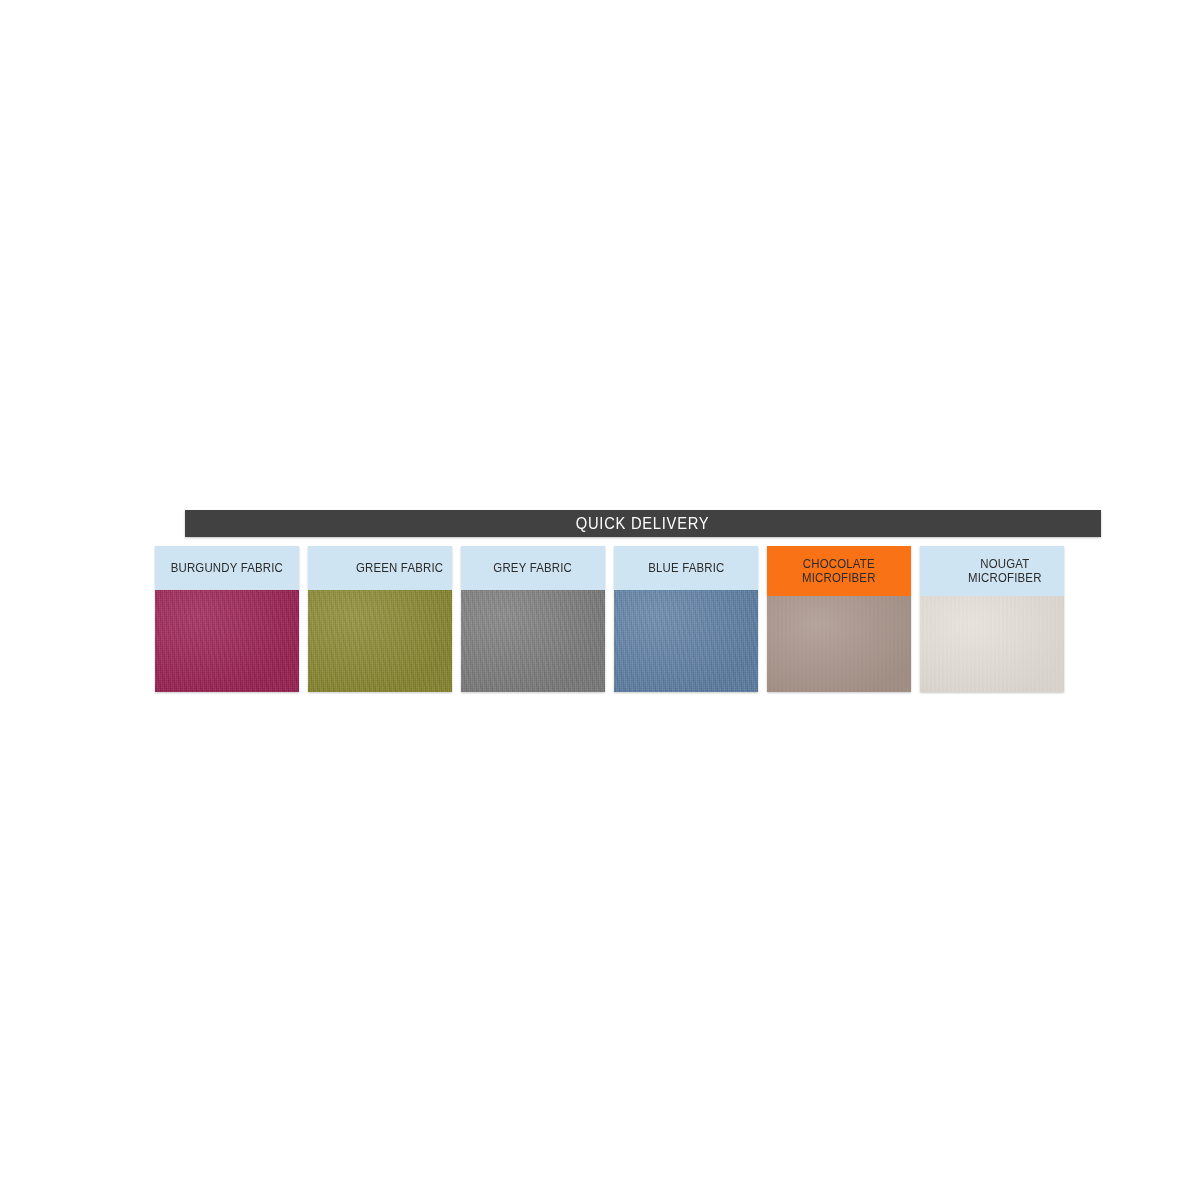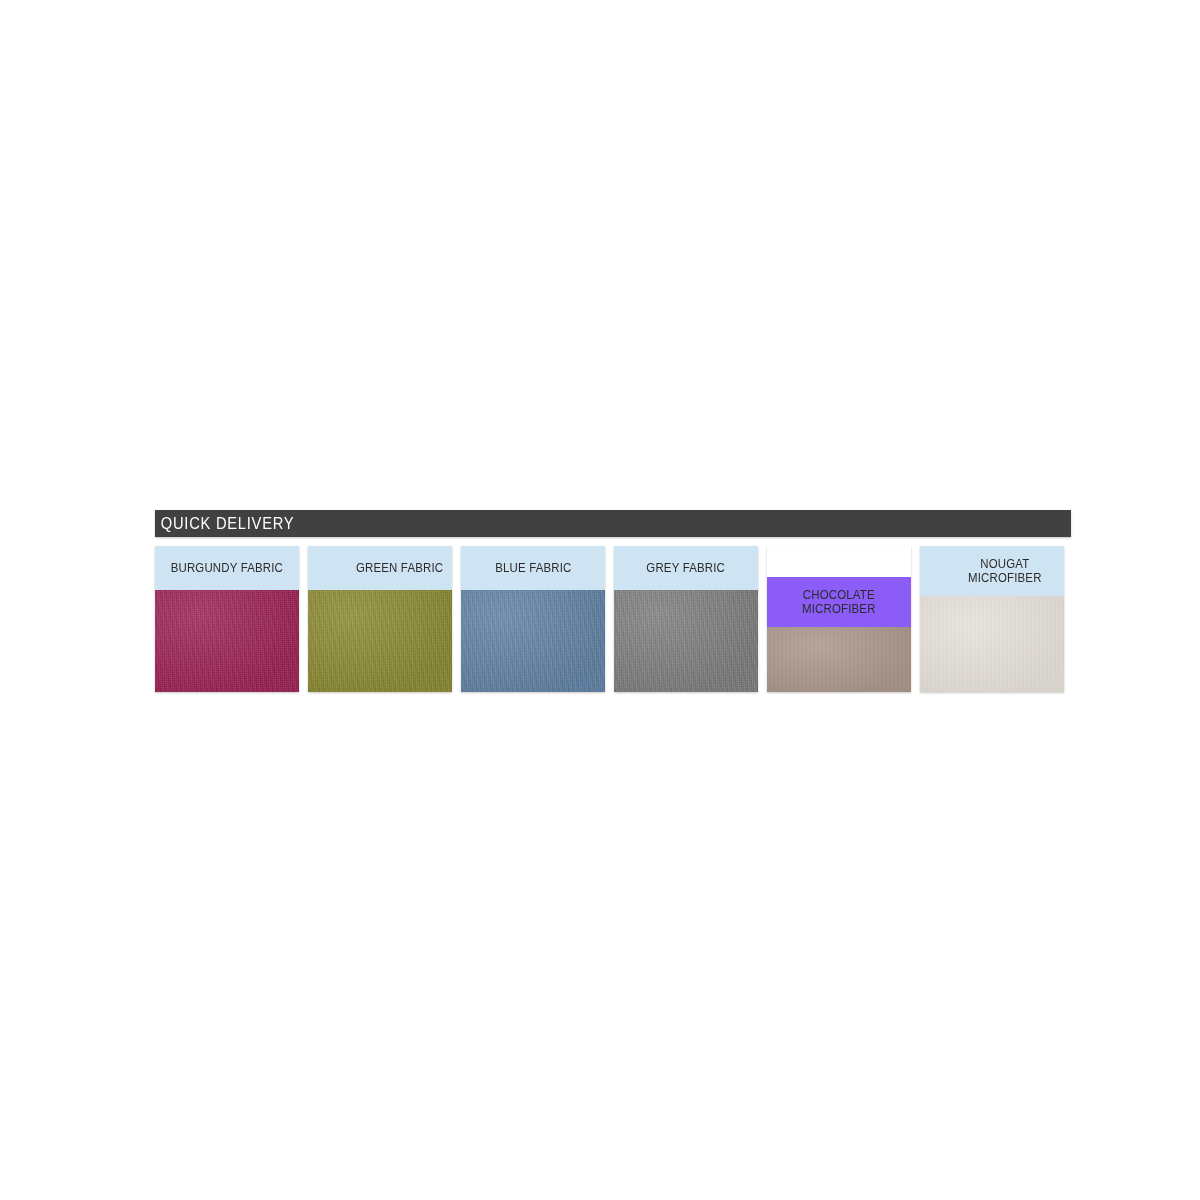--- a/index.html
+++ b/index.html
@@ -32,20 +32,22 @@
   }
 
   
   .banner {
     width: 916px;
     height: 27px;
     background: #414141;
     box-shadow: 0 1px 2px rgba(0,0,0,0.25);
     display: flex;
     align-items: center;
+    justify-content: center;
+    margin-left: 30px;
   }
   .banner-title {
     color: #ffffff;
     font-family: "Liberation Sans Narrow", "Liberation Sans", sans-serif;
     font-size: 16px;
     letter-spacing: 0.8px;
     font-weight: 400;
     transform: scaleX(0.92);
     white-space: nowrap;
     line-height: 1;
@@ -150,32 +152,32 @@
           <div class="swatch-fabric" style="background-color: rgb(158, 31, 83);"></div>
         </div>
         <div class="swatch-card">
           <div class="swatch-label" style="background: rgb(207, 228, 242); justify-content: flex-end;">
             <span class="swatch-label-text" style="color: rgb(43, 43, 43);">GREEN FABRIC</span>
           </div>
           <div class="swatch-fabric" style="background-color: rgb(139, 138, 46);"></div>
         </div>
         <div class="swatch-card">
           <div class="swatch-label" style="background: rgb(207, 228, 242);">
+            <span class="swatch-label-text" style="color: rgb(43, 43, 43);">GREY FABRIC</span>
+          </div>
+          <div class="swatch-fabric" style="background-color: rgb(126, 126, 126);"></div>
+        </div>
+        <div class="swatch-card">
+          <div class="swatch-label" style="background: rgb(207, 228, 242);">
             <span class="swatch-label-text" style="color: rgb(43, 43, 43);">BLUE FABRIC</span>
           </div>
           <div class="swatch-fabric" style="background-color: rgb(96, 130, 168);"></div>
         </div>
-        <div class="swatch-card">
-          <div class="swatch-label" style="background: rgb(207, 228, 242);">
-            <span class="swatch-label-text" style="color: rgb(43, 43, 43);">GREY FABRIC</span>
-          </div>
-          <div class="swatch-fabric" style="background-color: rgb(126, 126, 126);"></div>
-        </div>
         <div class="swatch-card two-line">
-          <div class="swatch-label" style="background: #8b5cf6; margin-top: 31px;">
+          <div class="swatch-label" style="background: #f97316;">
             <span class="swatch-label-text" style="color: rgb(43, 43, 43);">CHOCOLATE
 MICROFIBER</span>
           </div>
           <div class="swatch-fabric smooth" style="background-color: rgb(169, 149, 139);"></div>
         </div>
         <div class="swatch-card two-line">
           <div class="swatch-label" style="background: rgb(207, 228, 242); padding-left: 28px;">
             <span class="swatch-label-text" style="color: rgb(43, 43, 43);">NOUGAT
 MICROFIBER</span>
           </div>

